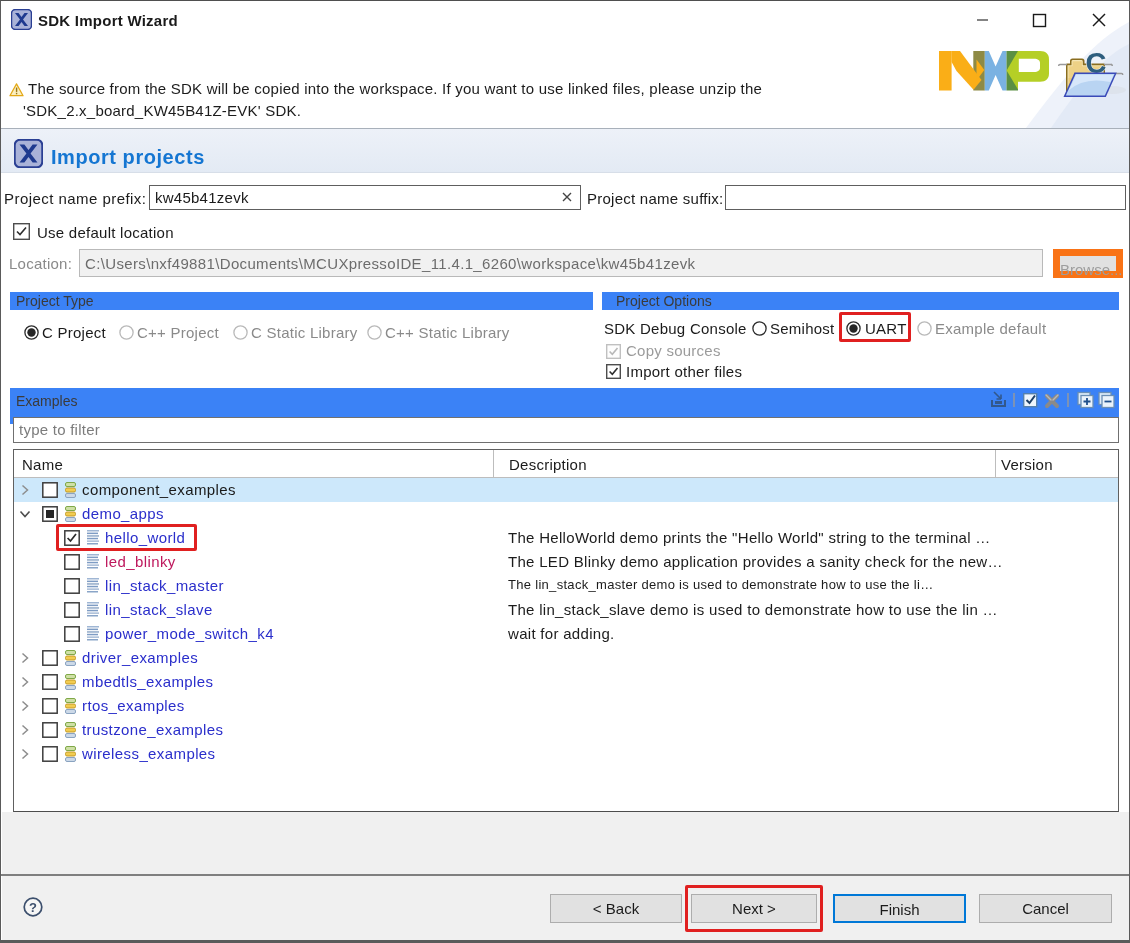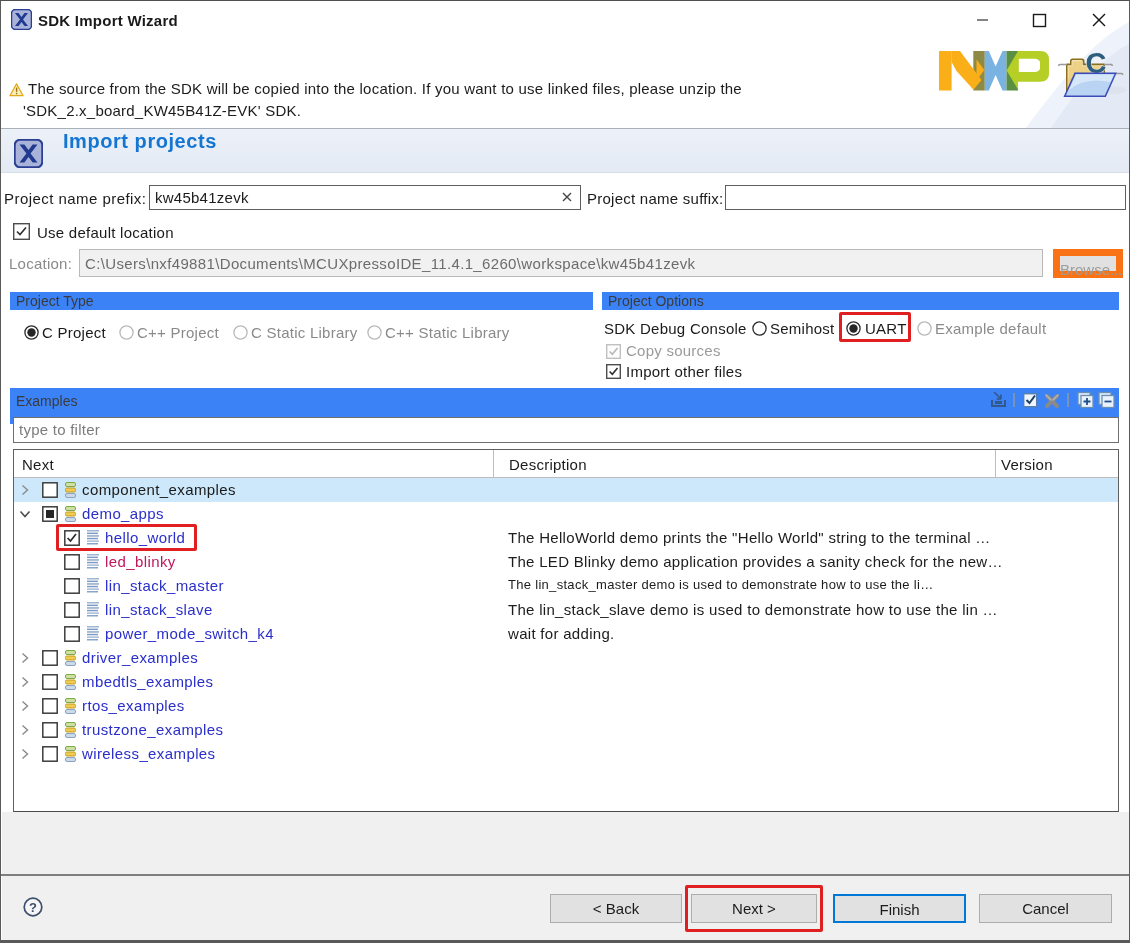--- a/index.html
+++ b/index.html
@@ -78,29 +78,29 @@
   <path d="M7.5 52 L18.5 27.5 L60.8 27.5 L49.8 52 Z" fill="#3a4ab8"></path>
   <path d="M9.8 50.5 L19.6 29 L58.6 29 L48.8 50.5 Z" fill="#b9d4f2"></path>
   <path d="M10.8 49.7 L20 29.8 L57.4 29.8 L54.4 37 Q28 31.5 12.5 45.5 Z" fill="#d7e7fa"></path>
 </svg>
 
 <svg class="abs" style="left:8px;top:82px" width="15" height="14" viewBox="0 0 17 16">
   <path d="M8.5 1 L16 14.5 H1 Z" fill="#fbefc0" stroke="#e3a816" stroke-width="1.4" stroke-linejoin="round"></path>
   <rect x="7.8" y="5.2" width="1.6" height="5" fill="#9a7714"></rect>
   <rect x="7.8" y="11.2" width="1.6" height="1.7" fill="#9a7714"></rect>
 </svg>
-<div class="lbl" style="left:27px;top:79px;font-size:15px;letter-spacing:0.22px;color:#1c1c1c;">The source from the SDK will be copied into the location. If you want to use linked files, please unzip the</div>
+<div class="lbl" style="left:27px;top:79px;font-size:15px;letter-spacing:0.22px;color:#1c1c1c;">The source from the SDK will be copied into the workspace. If you want to use linked files, please unzip the</div>
 <div class="lbl" style="left:22px;top:101px;font-size:15px;letter-spacing:0.22px;color:#1c1c1c;">'SDK_2.x_board_KW45B41Z-EVK' SDK.</div>
 
 <div class="abs" style="left:0px;top:127px;width:1128px;height:45px;background:linear-gradient(#edf1f8,#e3eaf4);border-top:1px solid #a8b0ba;border-bottom:1px solid #d7dee8;box-sizing:border-box;"></div>
 <svg class="abs" style="left:13px;top:138px" width="29" height="29" viewBox="0 0 21 21">
   <rect x="0.5" y="0.5" width="20" height="20" rx="4" fill="#a9b2d8" stroke="#2a3f93" stroke-width="1.5"></rect>
   <path d="M4 4 L9 10.5 L4 17 L7.5 17 L10.5 13 L13.5 17 L17 17 L12 10.5 L17 4 L13.5 4 L10.5 8 L7.5 4 Z" fill="#1f3a8f"></path>
 </svg>
-<div class="lbl" style="left:50px;top:129px;font-size:20px;font-weight:bold;letter-spacing:0.55px;color:#1576d2;margin-left:12px;">Import projects</div>
+<div class="lbl" style="left:50px;top:145px;font-size:20px;font-weight:bold;letter-spacing:0.55px;color:#1576d2;">Import projects</div>
 
 <div class="lbl" style="left:3px;top:189px;letter-spacing:0.45px;">Project name prefix:</div>
 <div class="inp" style="left:148px;top:184px;width:432px;height:25px;"></div>
 <div class="lbl" style="left:154px;top:188px;">kw45b41zevk</div>
 <svg class="abs" style="left:559px;top:189px" width="14" height="14" viewBox="0 0 14 14">
   <path d="M3 3 L11 11 M11 3 L3 11" stroke="#444" stroke-width="1.4"></path>
 </svg>
 <div class="lbl" style="left:586px;top:189px;">Project name suffix:</div>
 <div class="inp" style="left:724px;top:184px;width:401px;height:25px;"></div>
 
@@ -127,21 +127,21 @@
 <div class="lbl" style="left:136px;top:323px;color:#8a8a8a;">C++ Project</div>
 <svg class="abs" style="left:232px;top:324px" width="15" height="15" viewBox="0 0 15 15">
   <circle cx="7.5" cy="7.5" r="6.6" fill="#fff" stroke="#b9b9b9" stroke-width="1.3"></circle>
 </svg>
 <div class="lbl" style="left:250px;top:323px;color:#8a8a8a;">C Static Library</div>
 <svg class="abs" style="left:366px;top:324px" width="15" height="15" viewBox="0 0 15 15">
   <circle cx="7.5" cy="7.5" r="6.6" fill="#fff" stroke="#b9b9b9" stroke-width="1.3"></circle>
 </svg>
 <div class="lbl" style="left:384px;top:323px;color:#8a8a8a;">C++ Static Library</div>
 
-<div class="ghead" style="left:601px;top:291px;width:517px;height:18px;line-height:18px;padding-left:6px;">Project Options</div>
+<div class="ghead" style="left:601px;top:291px;width:517px;height:18px;line-height:18px;padding-left:14px;">Project Options</div>
 <div class="lbl" style="left:603px;top:319px;">SDK Debug Console</div>
 <svg class="abs" style="left:751px;top:320px" width="15" height="15" viewBox="0 0 15 15">
   <circle cx="7.5" cy="7.5" r="6.6" fill="#fff" stroke="#2b2b2b" stroke-width="1.3"></circle>
 </svg>
 <div class="lbl" style="left:769px;top:319px;">Semihost</div>
 <div class="redbox" style="left:838px;top:311px;width:72px;height:30px;"></div>
 <svg class="abs" style="left:845px;top:320px" width="15" height="15" viewBox="0 0 15 15">
   <circle cx="7.5" cy="7.5" r="6.6" fill="#fff" stroke="#2b2b2b" stroke-width="1.3"></circle>
   <circle cx="7.5" cy="7.5" r="4.2" fill="#262626"></circle>
 </svg>
@@ -195,21 +195,21 @@
 </svg>
 
 <div class="inp" style="left:12px;top:416px;width:1106px;height:26px;border:1px solid #707070;"></div>
 <div class="lbl" style="left:18px;top:420px;color:#7c7c7c;">type to filter</div>
 
 <div class="abs" style="left:12px;top:448px;width:1106px;height:363px;border:1px solid #606060;border-bottom:1.5px solid #4d4d4d;box-sizing:border-box;background:#fff;"></div>
 
 <div class="abs" style="left:13px;top:449px;width:1104px;height:28px;border-bottom:1px solid #bdbdbd;box-sizing:border-box;"></div>
 <div class="abs" style="left:492px;top:449px;width:1px;height:28px;background:#bdbdbd;"></div>
 <div class="abs" style="left:994px;top:449px;width:1px;height:28px;background:#bdbdbd;"></div>
-<div class="lbl" style="left:21px;top:455px;">Next</div>
+<div class="lbl" style="left:21px;top:455px;">Name</div>
 <div class="lbl" style="left:508px;top:455px;">Description</div>
 <div class="lbl" style="left:1000px;top:455px;">Version</div>
 
 <div class="abs" style="left:13px;top:477px;width:1104px;height:24px;background:#cde8fb;"></div>
 
 <div id="rows">
       <svg class="abs" style="left:19px;top:483px" width="10" height="12" viewBox="0 0 10 12">
         <path d="M2.5 1.5 L7.5 6 L2.5 10.5" fill="none" stroke="#8d8d8d" stroke-width="1.5"></path>
       </svg>
       <svg class="abs" style="left:41px;top:481px" width="16" height="16" viewBox="0 0 16 16">

